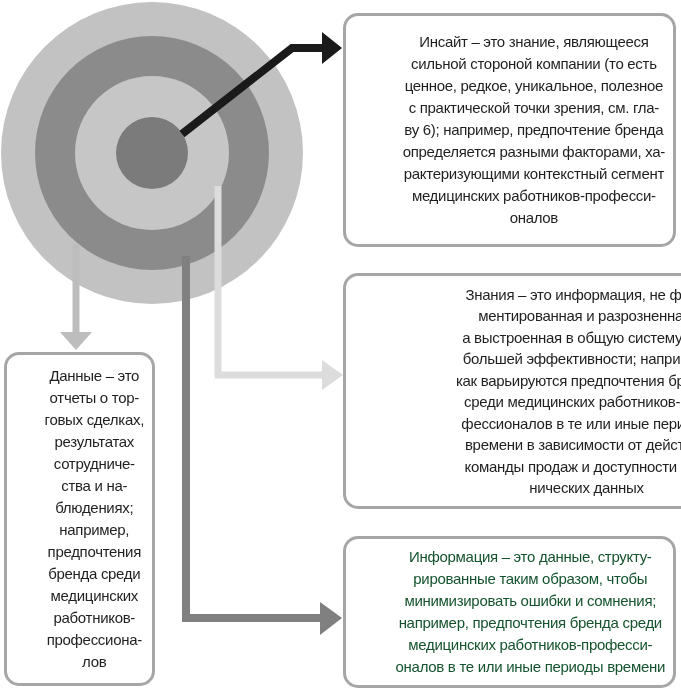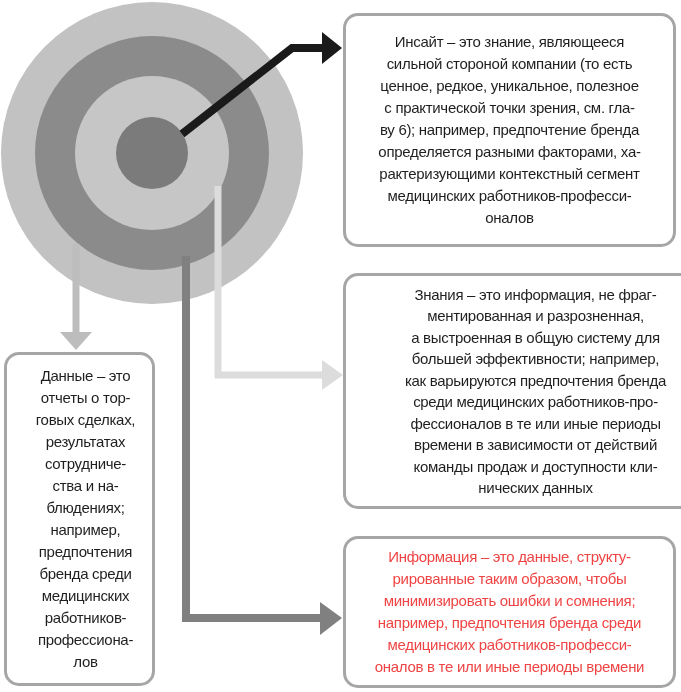--- a/index.html
+++ b/index.html
@@ -17,21 +17,21 @@
     top: 0;
   }
   .box {
     position: absolute;
     box-sizing: border-box;
     background: #ffffff;
     border: 3px solid #a6a6a6;
     border-radius: 15px;
     display: flex;
     align-items: center;
-    justify-content: center;
+    justify-content: flex-end;
     padding: 4px 8px;
   }
   .box-text {
     margin: 0;
     white-space: pre-line;
     text-align: center;
     font-size: 15px;
     line-height: 22px;
     letter-spacing: -0.3px;
     color: #1f1f1f;
@@ -86,21 +86,21 @@
 большей эффективности; например,
 как варьируются предпочтения бренда
 среди медицинских работников-про-
 фессионалов в те или иные периоды
 времени в зависимости от действий
 команды продаж и доступности кли-
 нических данных</p>
   </div>
 
   <div class="box box-information" style="border-color: rgb(166, 166, 166);">
-    <p class="box-text" style="color: #ef4444;">Информация – это данные, структу-
+    <p class="box-text" style="color: #14532d;">Информация – это данные, структу-
 рированные таким образом, чтобы
 минимизировать ошибки и сомнения;
 например, предпочтения бренда среди
 медицинских работников-професси-
 оналов в те или иные периоды времени</p>
   </div>
 
   <div class="box box-data" style="border-color: rgb(166, 166, 166);">
     <p class="box-text" style="color: rgb(31, 31, 31); margin-left: 12px;">Данные – это
 отчеты о тор-

